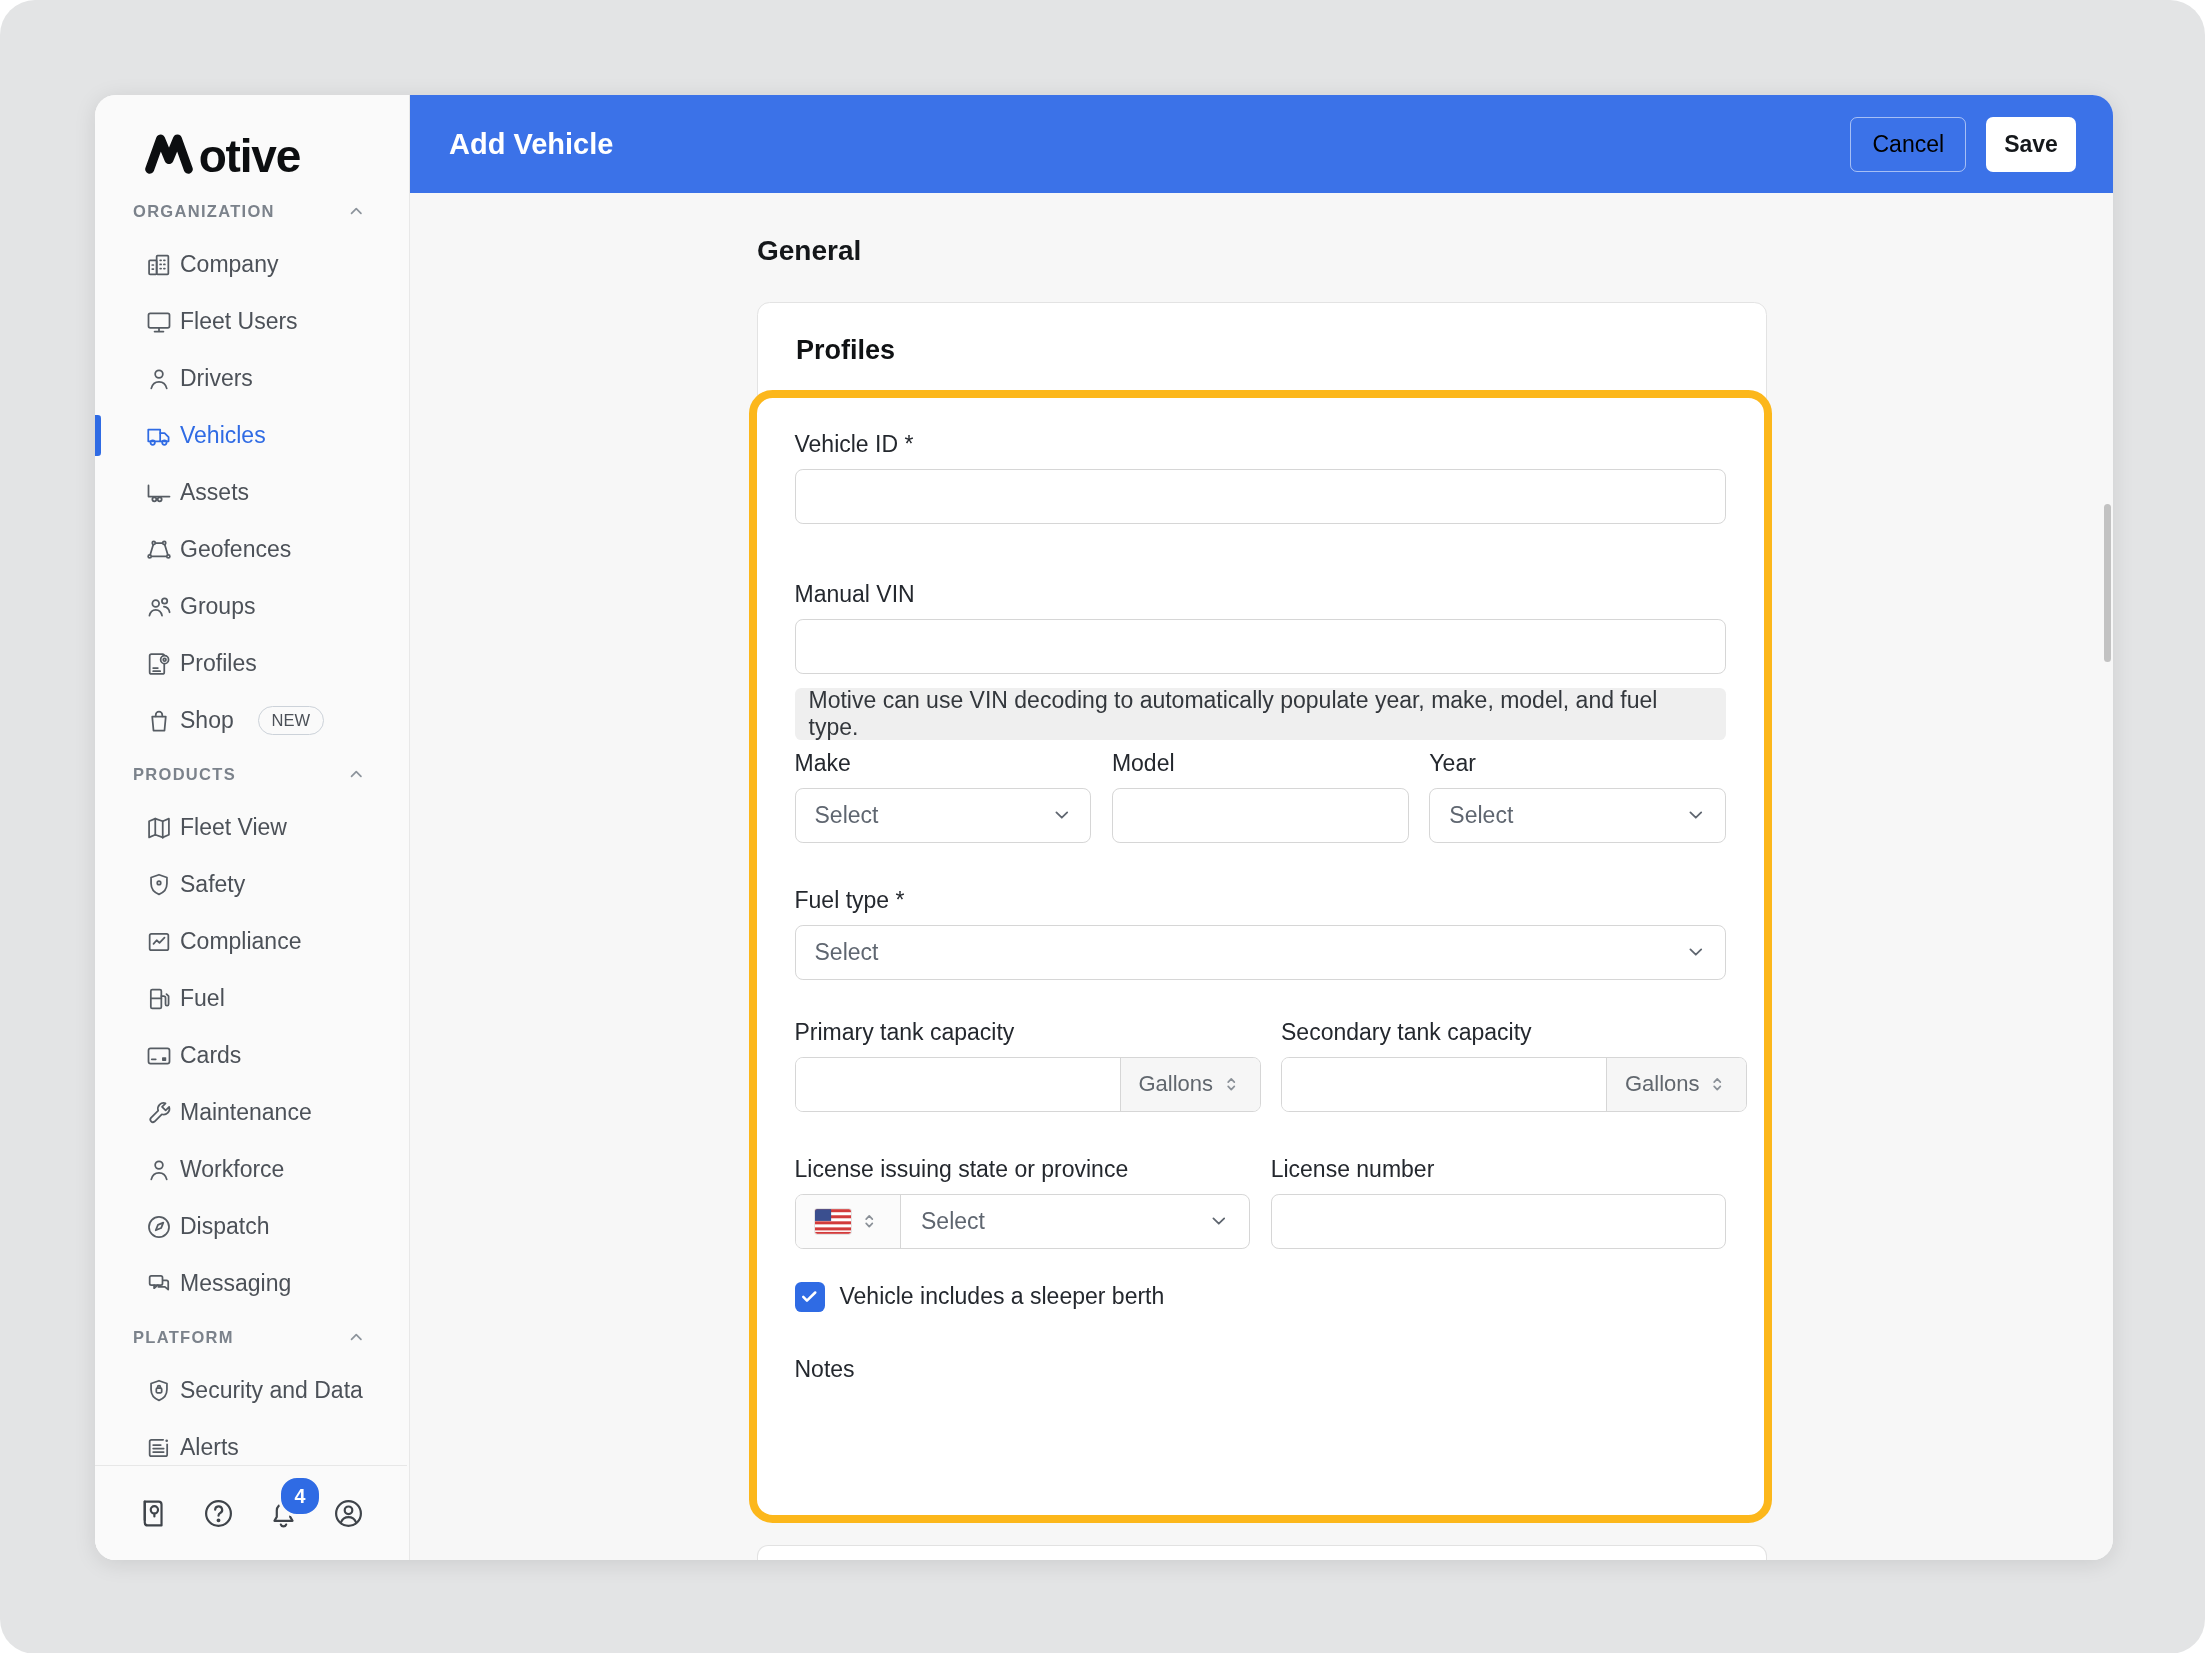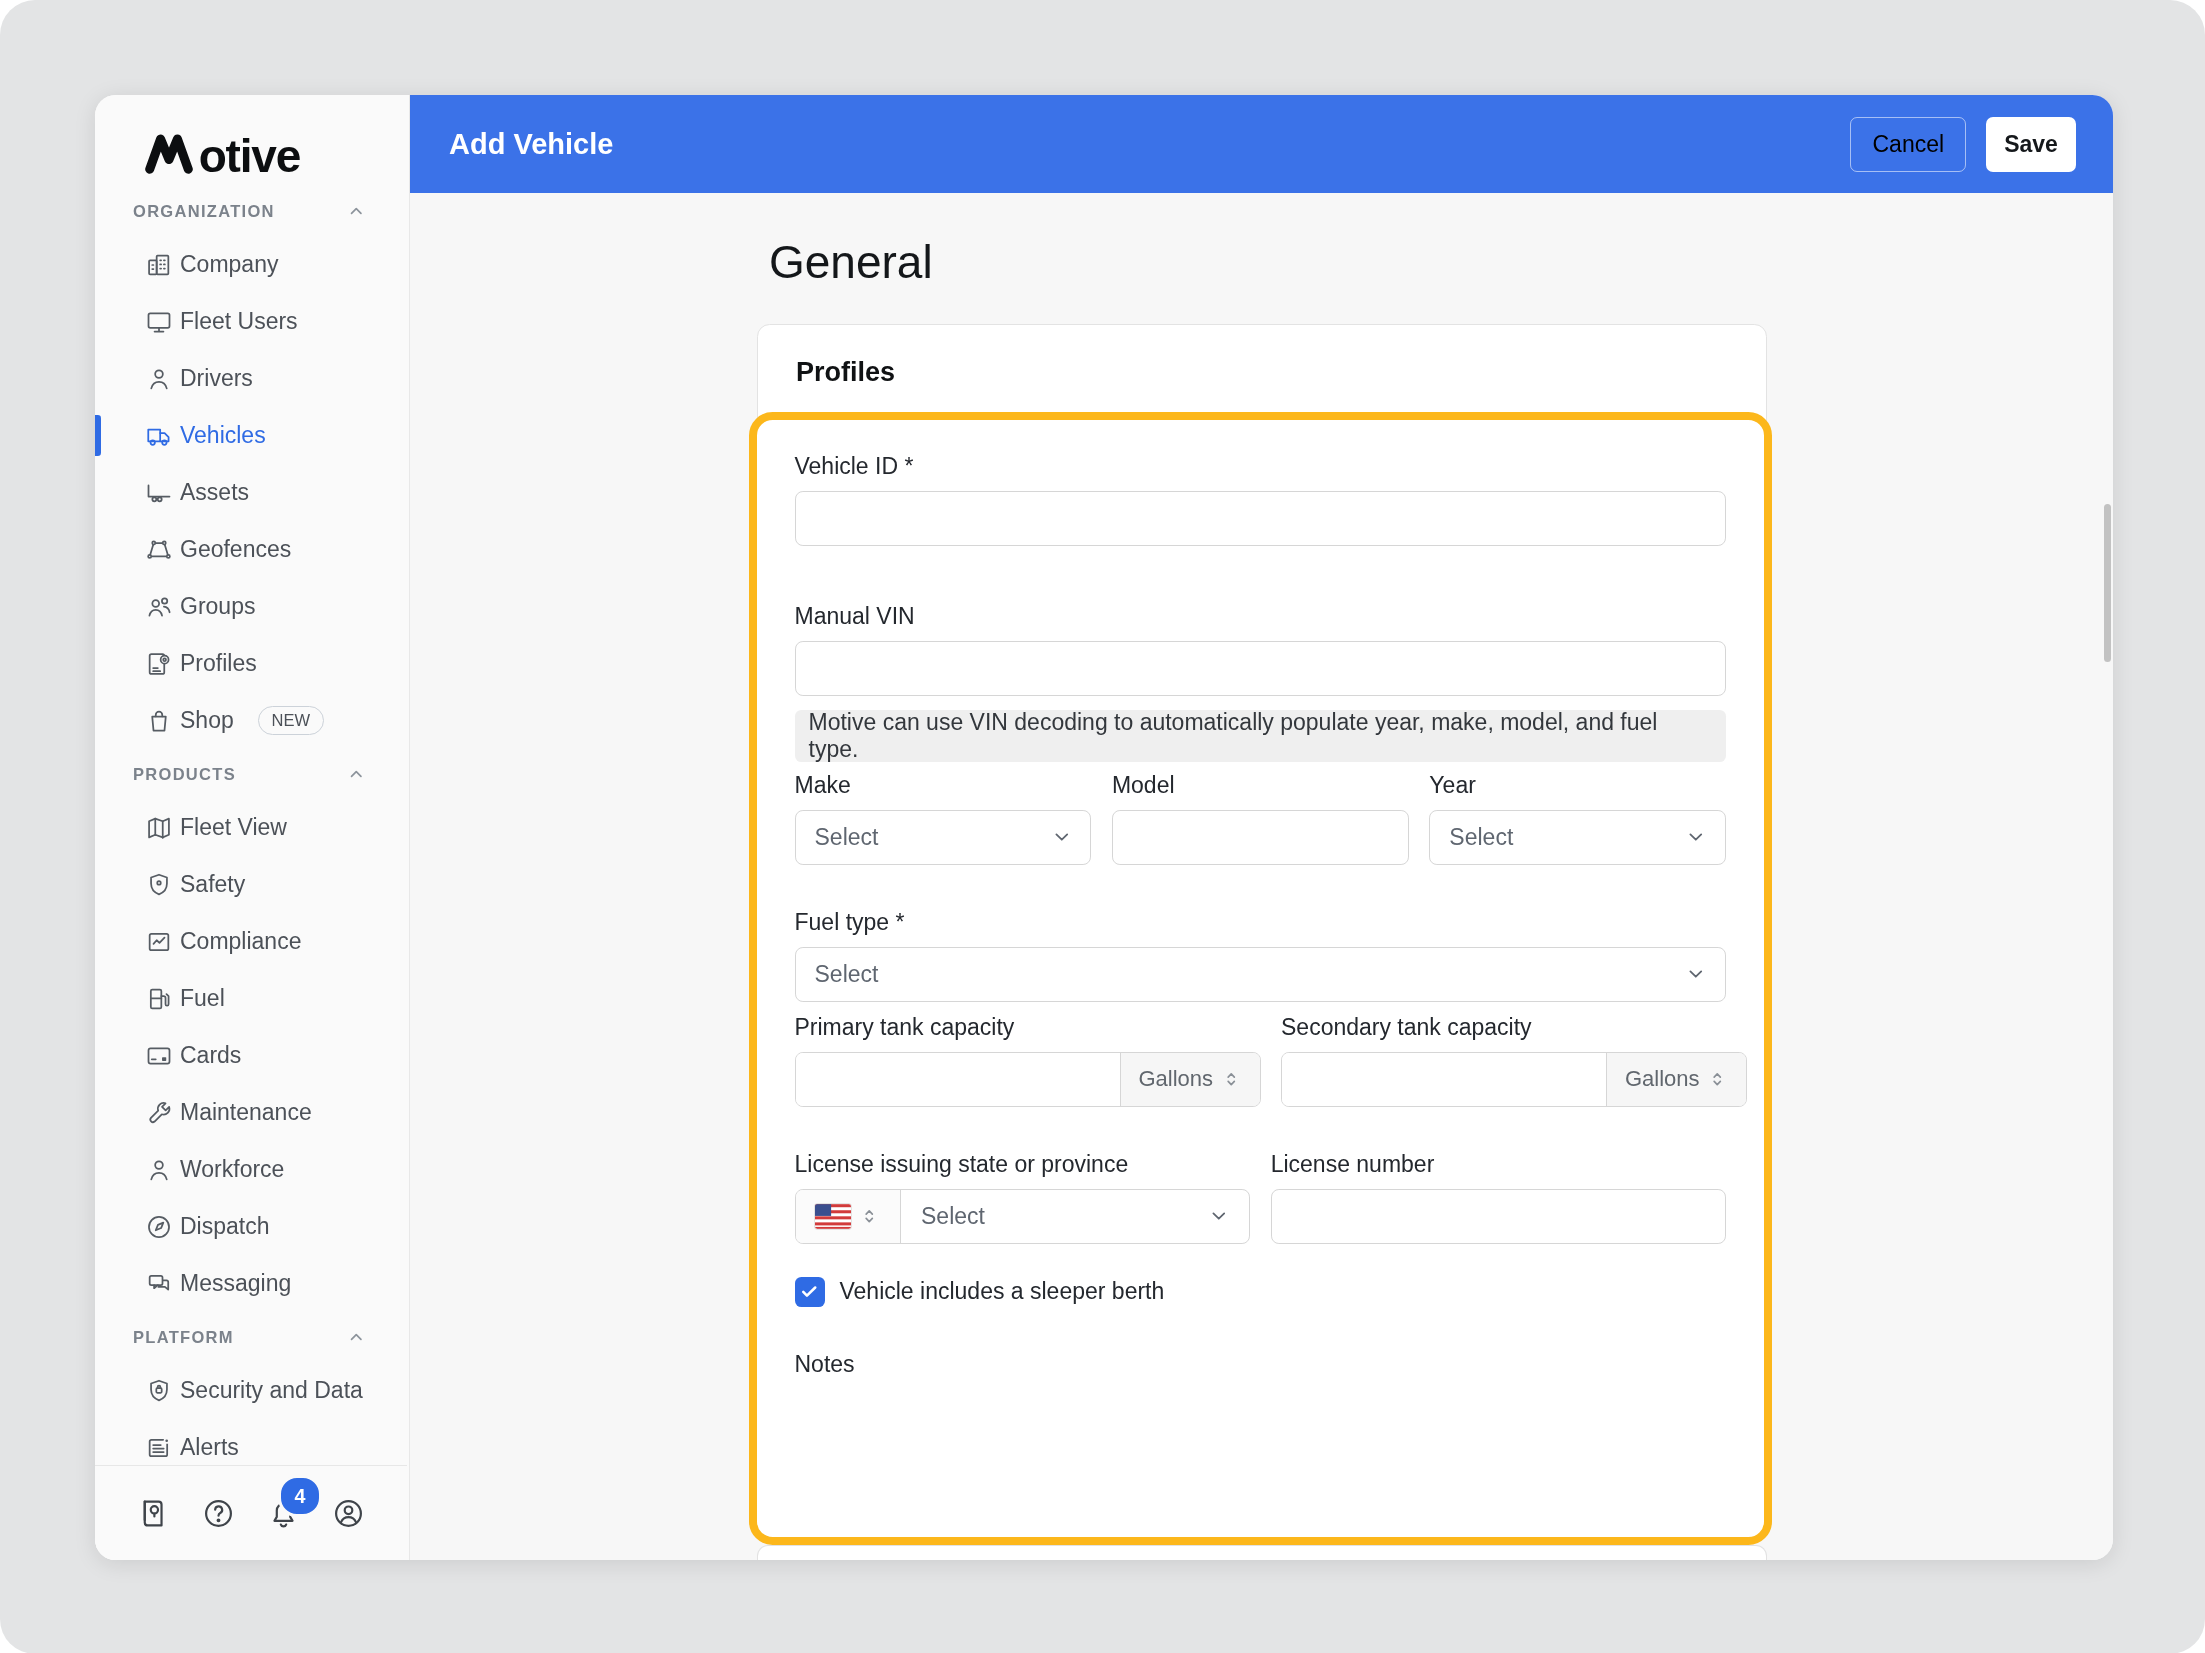--- a/index.html
+++ b/index.html
@@ -35,21 +35,21 @@
   .topbar{position:absolute;left:315px;top:0;right:0;height:98px;background:#3b72e8;display:flex;align-items:center;}
   .topbar .title{color:#fff;font-size:29px;font-weight:700;margin-left:39px;}
   .topbar .actions{position:absolute;right:37px;top:0;height:100%;display:flex;align-items:center;gap:19.7px;}
   .btn{height:55px;border-radius:7px;display:flex;align-items:center;justify-content:center;font-size:23px;cursor:pointer;box-sizing:border-box;}
   .btn.ghost{width:116px;border:1.6px solid rgba(255,255,255,.55);color:#000000;}
   .btn.primary{width:90px;background:#fff;color:#15181b;font-weight:700;}
 
   
   .content{position:absolute;left:315px;top:98px;right:0;bottom:0;background:#f7f7f7;overflow:hidden;}
   .col{position:absolute;left:347px;top:0;width:1010px;}
-  .page-title{margin:42px 12px 0;font-size:46px;font-weight:400;color:#14171a;}
+  .page-title{margin:42px 0 0;font-size:28px;font-weight:700;color:#14171a;}
   .card{position:relative;margin-top:35px;height:1215px;background:#fff;border:1.6px solid #e3e3e3;border-radius:12.6px;box-sizing:border-box;}
   .card-title{padding:31.5px 38px 0;font-size:27px;font-weight:700;color:#101214;}
   .highlight{position:absolute;left:-9.5px;right:-6.3px;top:87px;height:1133px;background:#fff;border:8.7px solid #fcb71b;
              border-radius:23.6px;box-sizing:border-box;padding:33px 38px 15.8px;}
 
   .f-label{font-size:23px;color:#24282e;line-height:27px;margin-bottom:11px;}
   .inp{height:55px;width:100%;border:1.6px solid #d6d6d6;border-radius:7.9px;background:#fff;box-sizing:border-box;
        font-family:inherit;font-size:23px;color:#24282e;padding:0 15.8px;outline:none;display:block;}
   textarea.inp{height:150px;padding:15.8px;resize:none;line-height:28px;}
   .inp::placeholder{color:#9aa1ab;}
@@ -58,21 +58,21 @@
   .select .sel-text{font-size:23px;color:#5f6670;}
   .select .chev{position:absolute;right:17.3px;width:23.6px;height:23.6px;color:#5f6670;}
   .icn svg{width:100%;height:100%;display:block;}
   .chev svg,.caret svg{width:100%;height:100%;display:block;}
 
   .hint{margin-top:14px;height:52px;background:#efefef;border-radius:6.3px;display:flex;align-items:center;
         padding:0 14px;font-size:23px;color:#33373c;}
 
   .row3{display:grid;grid-template-columns:1fr 1fr 1fr;gap:20.5px;margin-top:9.5px;}
   .row2{display:grid;grid-template-columns:1fr 1fr;gap:20.5px;}
-  .mt40{margin-top:44px;} .mt38{margin-top:12px;} .mt42{margin-top:33px;} .mt72{margin-top:57px;}
+  .mt40{margin-top:44px;} .mt38{margin-top:39px;} .mt42{margin-top:33px;} .mt72{margin-top:57px;}
 
   .unit-input{display:flex;height:55px;border:1.6px solid #d6d6d6;border-radius:7.9px;background:#fff;box-sizing:border-box;overflow:hidden;}
   .unit-input input{flex:1;border:none;outline:none;font:inherit;font-size:23px;padding:0 14px;min-width:0;color:#24282e;}
   .unit{width:139px;flex:none;border-left:1.6px solid #d6d6d6;background:#f6f6f6;display:flex;align-items:center;justify-content:center;gap:7.9px;cursor:pointer;}
   .unit .u-text{font-size:22px;color:#61676e;}
   .caret{width:20.5px;height:20.5px;color:#8a9097;}
 
   .state-ctl{display:flex;height:55px;border:1.6px solid #d6d6d6;border-radius:7.9px;background:#fff;box-sizing:border-box;overflow:hidden;}
   .flag-seg{width:104px;flex:none;border-right:1.6px solid #d6d6d6;background:#fbfbfb;display:flex;align-items:center;justify-content:center;gap:7.9px;cursor:pointer;}
   .flag-seg svg.flag{width:36px;height:25px;border-radius:2.4px;box-shadow:0 0 0 0.8px rgba(0,0,0,.12);}

